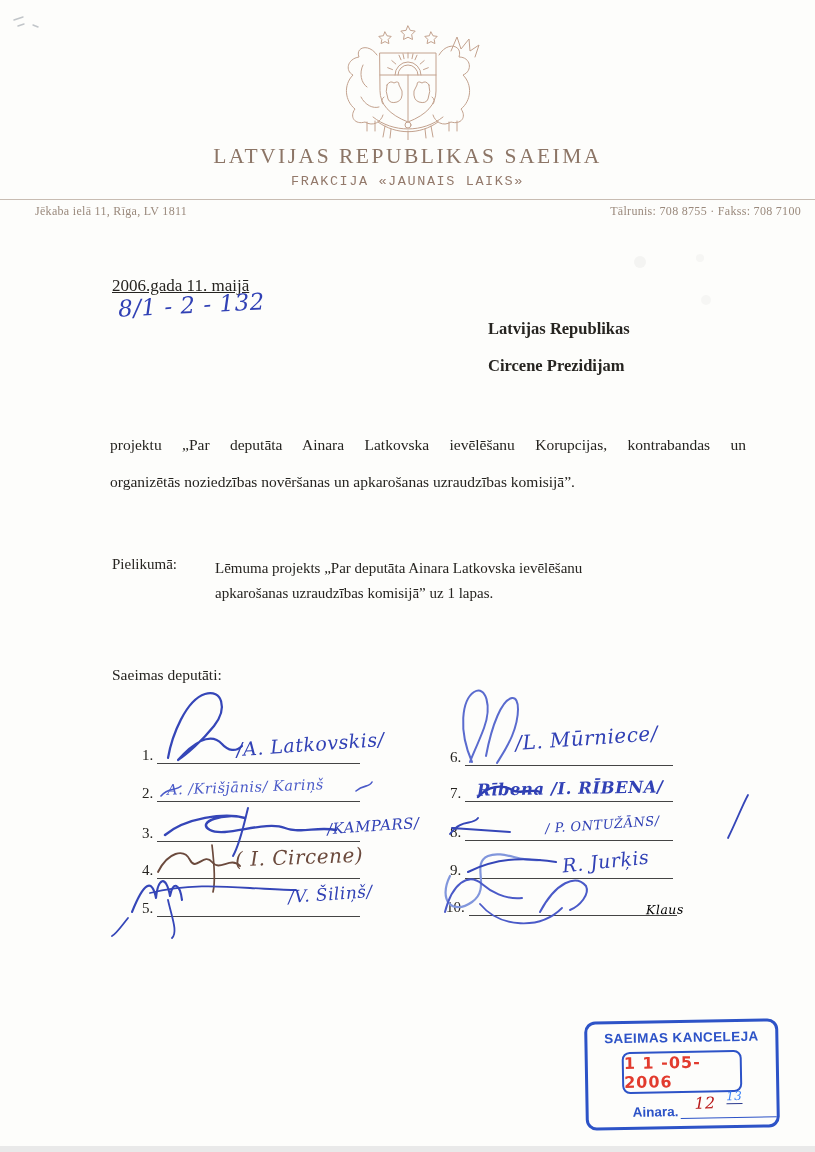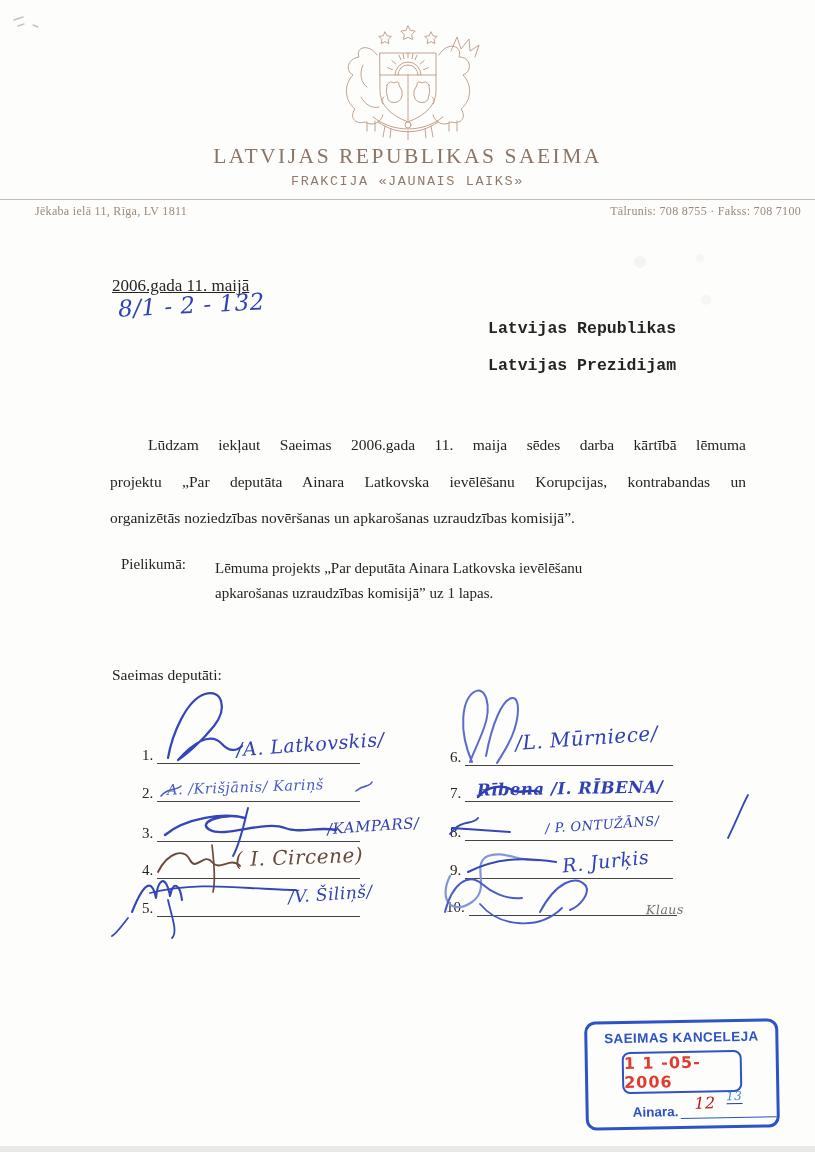--- a/index.html
+++ b/index.html
@@ -21,25 +21,25 @@
   .contact-row{
     display:flex;justify-content:space-between;
     padding:4px 14px 0 35px;
     font-size:12px;color:#9a897c;letter-spacing:.3px;
     font-family:"Liberation Serif", serif;
   }
   
   .abs{position:absolute;}
   .date-line{left:112px;top:276px;font-size:17px;text-decoration:underline;}
   .ref-hw{left:118px;top:292px;font-size:23px;transform:rotate(-3deg);}
-  .addressee{left:488px;top:310px;font-size:16.5px;font-weight:bold;line-height:37px;font-family:Liberation Mono, monospace;}
+  .addressee{left:488px;top:310px;font-size:16.5px;font-weight:bold;line-height:37px;}
   .body-par{left:110px;top:427px;width:636px;font-size:15.5px;line-height:36.5px;}
   .jline{text-align:justify;text-align-last:justify;}
   .indent{padding-left:38px;}
-  .att-label{left:112px;top:556px;font-size:15px;margin-left:9px;}
+  .att-label{left:112px;top:556px;font-size:15px;}
   .att-text{left:215px;top:556px;width:484px;font-size:15px;line-height:24.5px;}
   .signers-label{left:112px;top:666px;font-size:15.5px;}
   
   .sig-row{position:absolute;white-space:nowrap;z-index:0;}
   .sig-num{display:inline-block;font-size:15px;vertical-align:bottom;}
   .sig-line{display:inline-block;border-bottom:1.3px solid #444;height:20px;vertical-align:bottom;margin-left:4px;}
   .lineL{width:203px;} .lineR{width:208px;}
   .r1{left:142px;top:743px;} .r2{left:142px;top:781px;} .r3{left:142px;top:821px;}
   .r4{left:142px;top:858px;} .r5{left:142px;top:896px;}
   .r6{left:450px;top:745px;} .r7{left:450px;top:781px;} .r8{left:450px;top:820px;}
@@ -50,21 +50,21 @@
   }
   .n1{left:236px;top:733px;font-size:19px;transform:rotate(-4deg);}
   .n2{left:167px;top:779px;font-size:14.5px;transform:rotate(-2deg);color:#4a5ac8;}
   .n3{left:327px;top:817px;font-size:15px;transform:rotate(-4deg);}
   .n4{left:235px;top:845px;font-size:20px;transform:rotate(-2deg);color:#6b4a3d;}
   .n5{left:288px;top:884px;font-size:17px;transform:rotate(-4deg);}
   .n6{left:515px;top:726px;font-size:20px;transform:rotate(-4deg);}
   .n7{left:477px;top:779px;font-size:16.5px;font-weight:bold;transform:rotate(-1deg);}
   .n8{left:545px;top:817px;font-size:13px;transform:rotate(-4deg);}
   .n9{left:562px;top:850px;font-size:19px;transform:rotate(-6deg);}
-  .n10{left:646px;top:902px;font-size:12.5px;transform:rotate(-1deg);color:#737373;}
+  .n10{left:646px;top:902px;font-size:12.5px;transform:rotate(-1deg);color:#000000;}
   .scribbles{position:absolute;left:0;top:0;z-index:1;pointer-events:none;}
   
   .stamp{
     left:585px;top:1020px;width:188px;height:103px;
     border:3.5px solid #2d53c7;border-radius:11px;
     transform:rotate(-1deg);z-index:3;
     font-family:"Liberation Sans", sans-serif;
   }
   .stamp-title{
     text-align:center;margin-top:7px;font-size:13.5px;font-weight:bold;
@@ -131,25 +131,24 @@
   <div class="contact-row">
     <span>Jēkaba ielā 11, Rīga, LV 1811</span>
     <span>Tālrunis: 708 8755 · Fakss: 708 7100</span>
   </div>
 
   <div class="abs date-line">2006.gada 11. maijā</div>
   <div class="hw ref-hw">8/1 - 2 - 132</div>
 
   <div class="abs addressee">
     <div>Latvijas Republikas</div>
-    <div>Latvijas Prezidijam</div>
+    <div>Circene Prezidijam</div>
   </div>
 
   <div class="abs body-par">
-    <div class="jline indent">Lūdzam iekļaut Saeimas 2006.gada 11. maija sēdes darba kārtībā lēmuma</div>
     <div class="jline">projektu „Par deputāta Ainara Latkovska ievēlēšanu Korupcijas, kontrabandas un</div>
     <div>organizētās noziedzības novēršanas un apkarošanas uzraudzības komisijā”.</div>
   </div>
 
   <div class="abs att-label">Pielikumā:</div>
   <div class="abs att-text">
     <div>Lēmuma projekts „Par deputāta Ainara Latkovska ievēlēšanu</div>
     <div>apkarošanas uzraudzības komisijā” uz 1 lapas.</div>
   </div>
 

